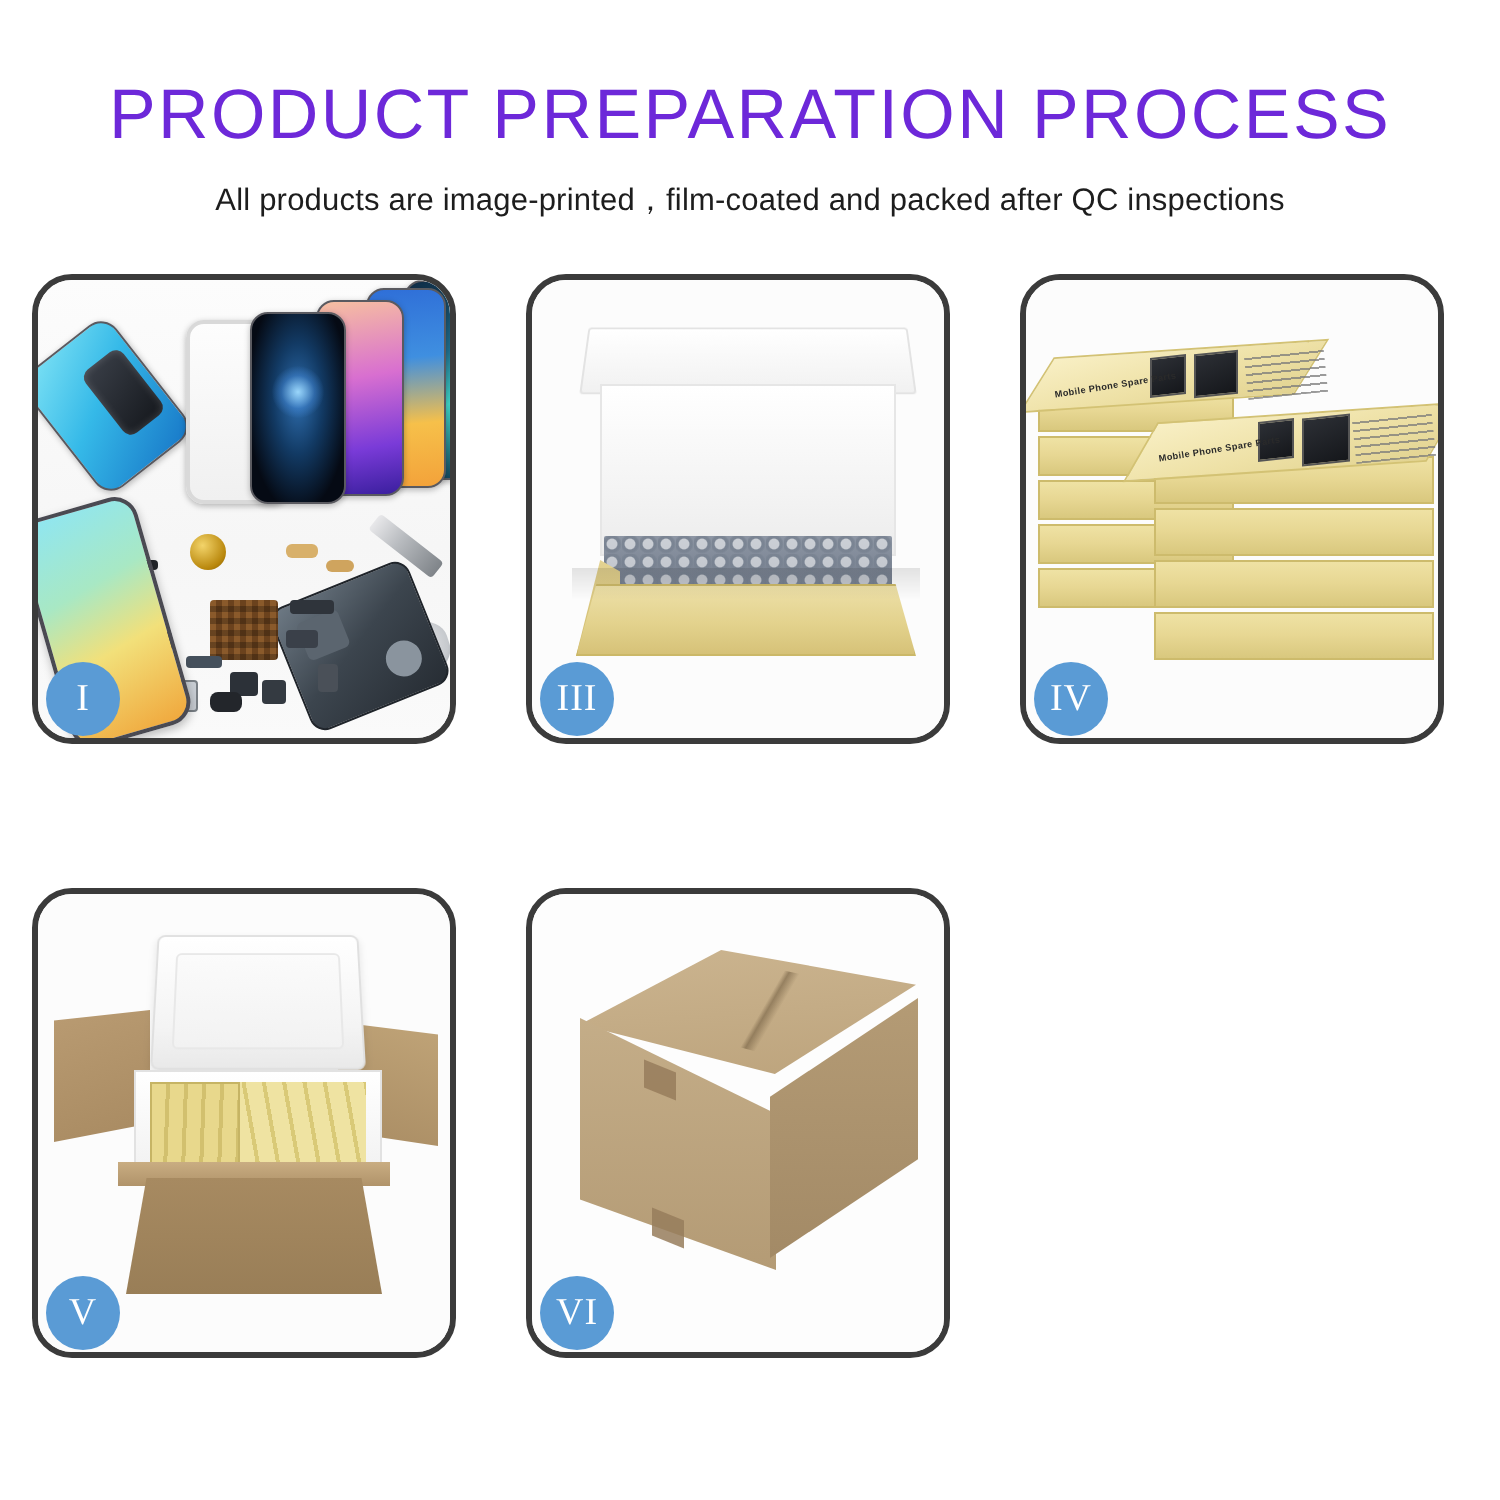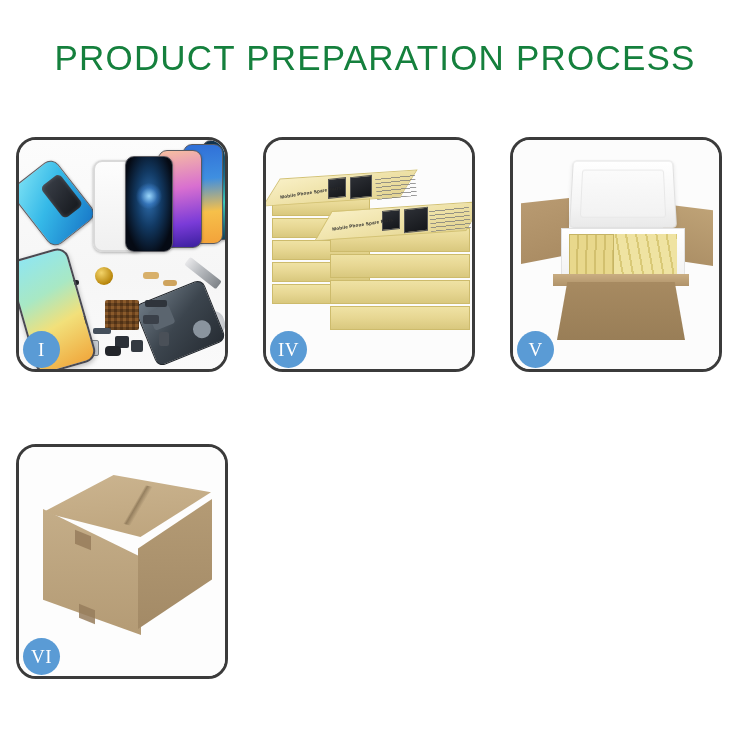--- a/index.html
+++ b/index.html
@@ -10,21 +10,21 @@
     overflow: hidden;
   }
   .page { position: relative; width: 750px; height: 750px; background:#fff; }
 
   
   .header { text-align: center; padding-top: 38px; }
   .title {
     font-size: 35px;
     letter-spacing: 1.2px;
     font-weight: 400;
-    color: #15803d;
+    color: #6d28d9;
     font-family: "Liberation Sans", sans-serif;
   }
   .subtitle {
     margin-top: 12px;
     font-size: 15.5px;
     color: #1d1d1d;
     letter-spacing: .1px;
   }
 
   
@@ -375,20 +375,21 @@
   .kt1 { left: 56px; top: 86px; width: 16px; height: 14px; transform: skewY(22deg); }
   .kt2 { left: 60px; top: 160px; width: 16px; height: 14px; transform: skewY(22deg); }
 </style>
 </head>
 <body>
 
 <div class="page">
 
   <div class="header">
     <div class="title">PRODUCT PREPARATION PROCESS</div>
+    <div class="subtitle">All products are image-printed，film-coated and packed after QC inspections</div>
   </div>
 
   <div class="grid">
 
     <div class="panel">
       <div class="panel-inner p1">
         <div class="phone-fan">
           <div class="ph ph-a"></div>
           <div class="ph ph-f"></div>
           <div class="ph ph-e"></div>
@@ -412,20 +413,31 @@
         <div class="prt s8"></div>
         <div class="prt s9"></div>
         <div class="prt s10"></div>
         <div class="prt s11"></div>
         <div class="prt s12"></div>
       </div>
       <div class="badge">I</div>
     </div>
 
 
+    <div class="panel">
+      <div class="panel-inner p3">
+        <div class="b3-lid"></div>
+        <div class="b3-back"></div>
+        <div class="b3-wrap"></div>
+        <div class="b3-side"></div>
+        <div class="b3-front"></div>
+        <div class="b3-lshadow"></div>
+      </div>
+      <div class="badge">III</div>
+    </div>
 
     <div class="panel">
       <div class="panel-inner p4">
         <div class="stack">
           <div class="sbox sb5"></div>
           <div class="sbox sb4"></div>
           <div class="sbox sb3"></div>
           <div class="sbox sb2"></div>
           <div class="sbox sb1"></div>
 

